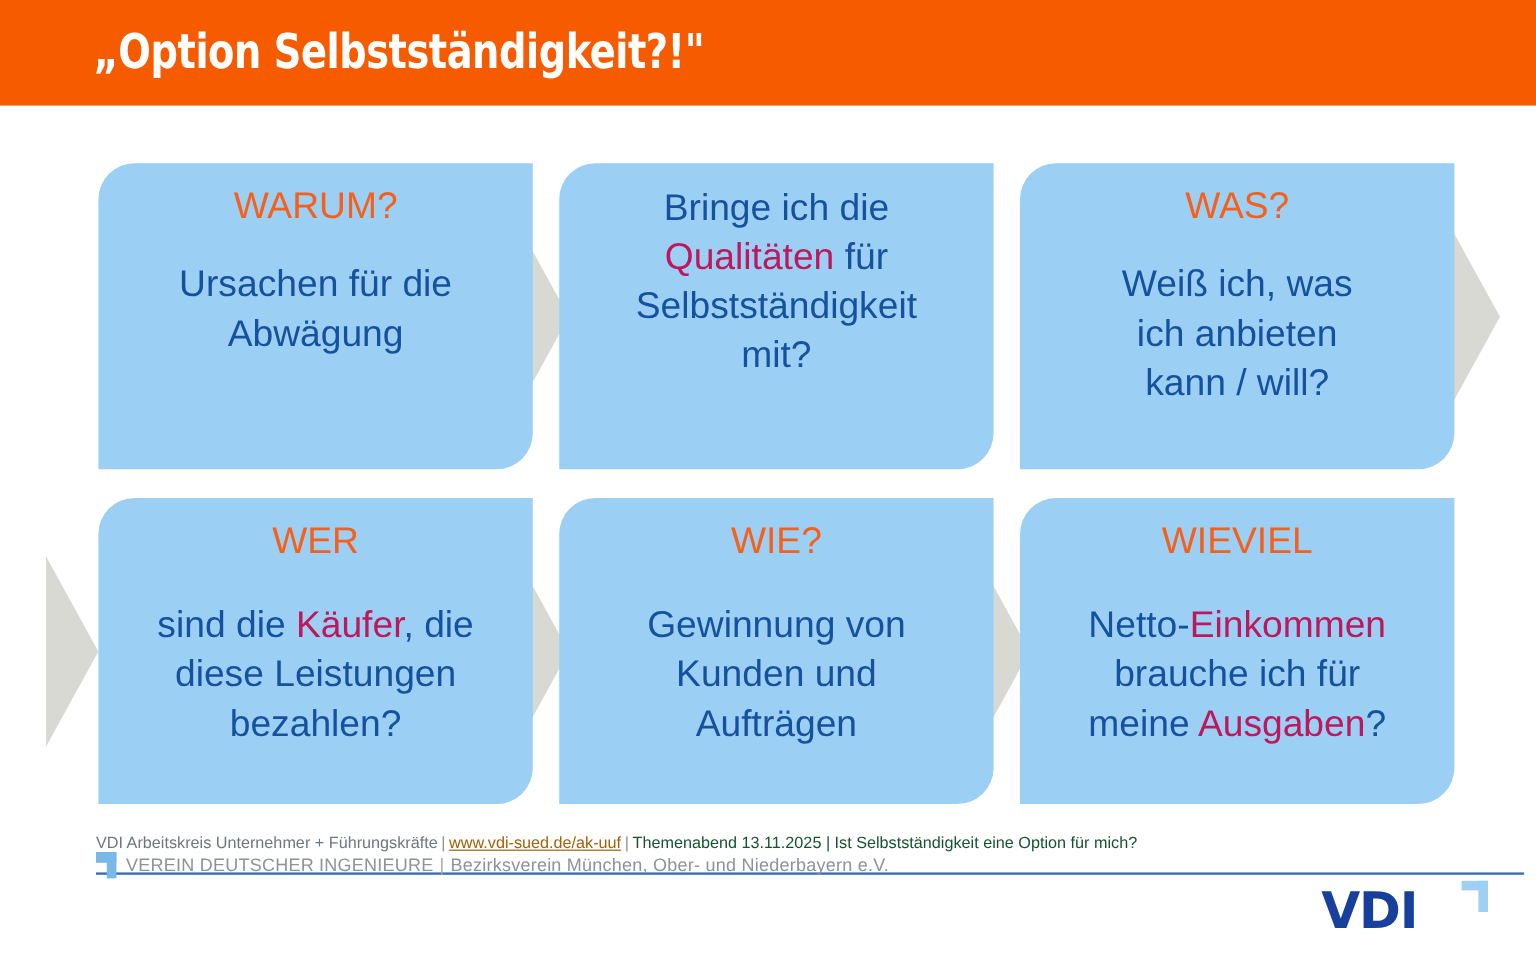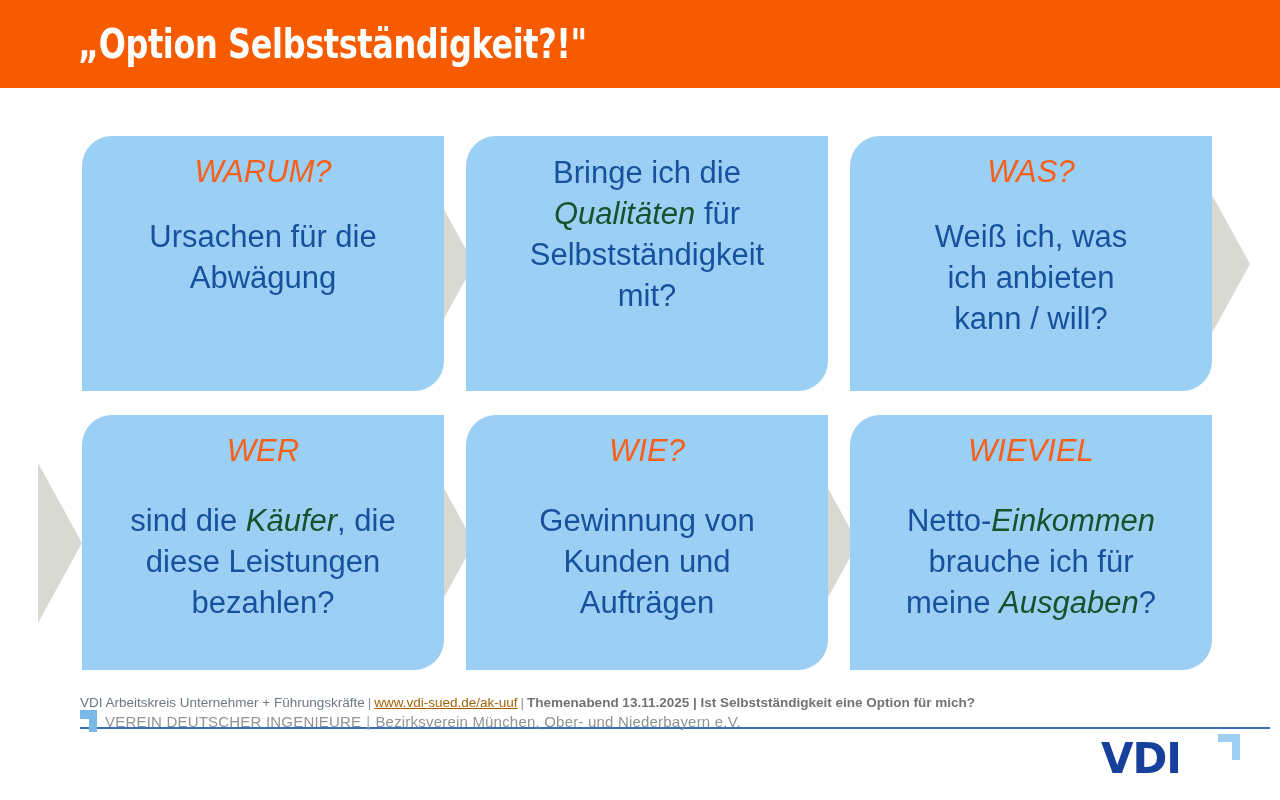--- a/index.html
+++ b/index.html
@@ -73,29 +73,28 @@
   .flow-box.col-1 { left: 82px; }
   .flow-box.col-2 { left: 466px; }
   .flow-box.col-3 { left: 850px; }
 
   .box-heading {
     color: #f7601a;
     font-size: 31px;
     line-height: 40px;
     text-align: left;
     white-space: nowrap;
-    font-style: italic;
   }
   .box-body {
     color: #17519e;
     font-size: 31px;
     line-height: 41px;
     text-align: center;
   }
-  .box-body .hl { color: #14532d; font-style: italic; }
+  .box-body .hl { color: #be185d; }
   .box-body.no-heading { }
   .box-body.with-heading { margin-top: 24px; }
   .box-body.tight { margin-top: 29px; }
 
   
   .chevron {
     position: absolute;
     width: 44px;
     height: 160px;
     background: #d9d9d4;
@@ -117,22 +116,22 @@
     font-size: 13.5px;
     line-height: 18px;
     color: #6e7781;
     white-space: nowrap;
   }
   #footer-credit .sep { color: #8b9097; padding: 0 3px; }
   #footer-credit .link {
     color: #a16207;
   }
   #footer-credit .bold-note {
-    color: #737373;
-    font-weight: bold;
+    color: #14532d;
+    font-weight: normal;
   }
 
   
   #bottom-rule {
     position: absolute;
     left: 80px;
     top: 727px;
     width: 1190px;
     height: 2px;
     background: #3a6fb8;

